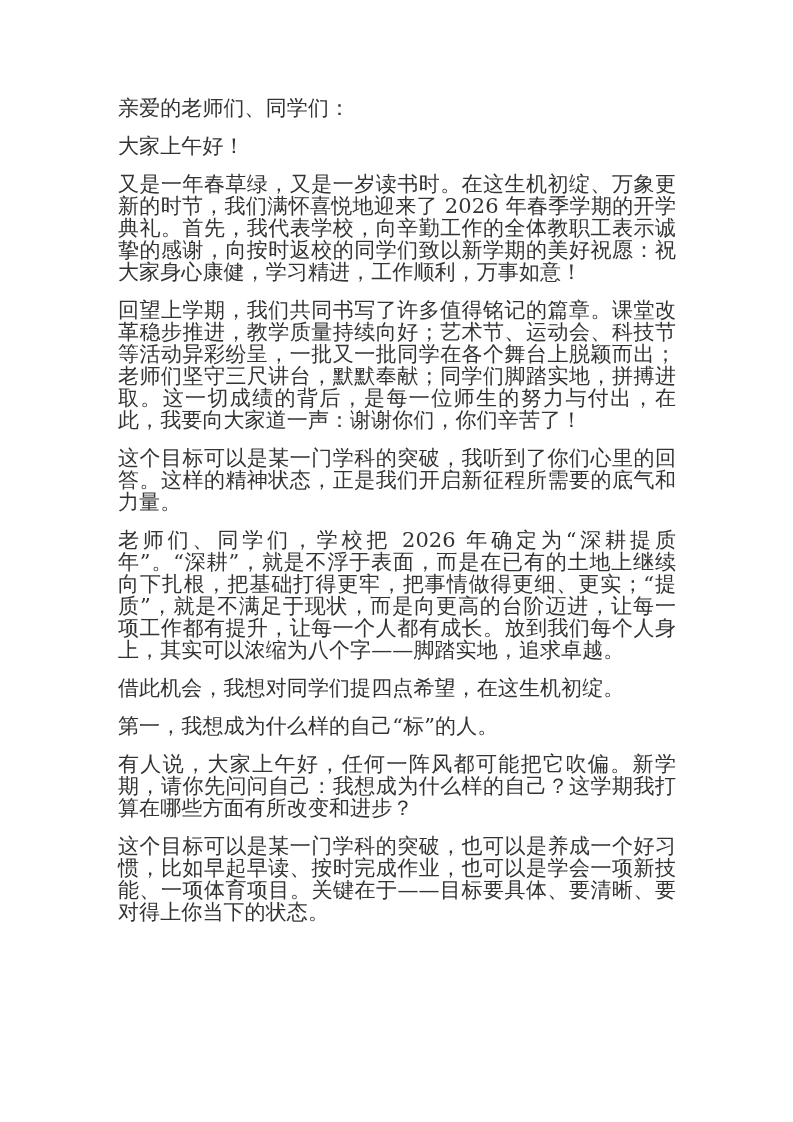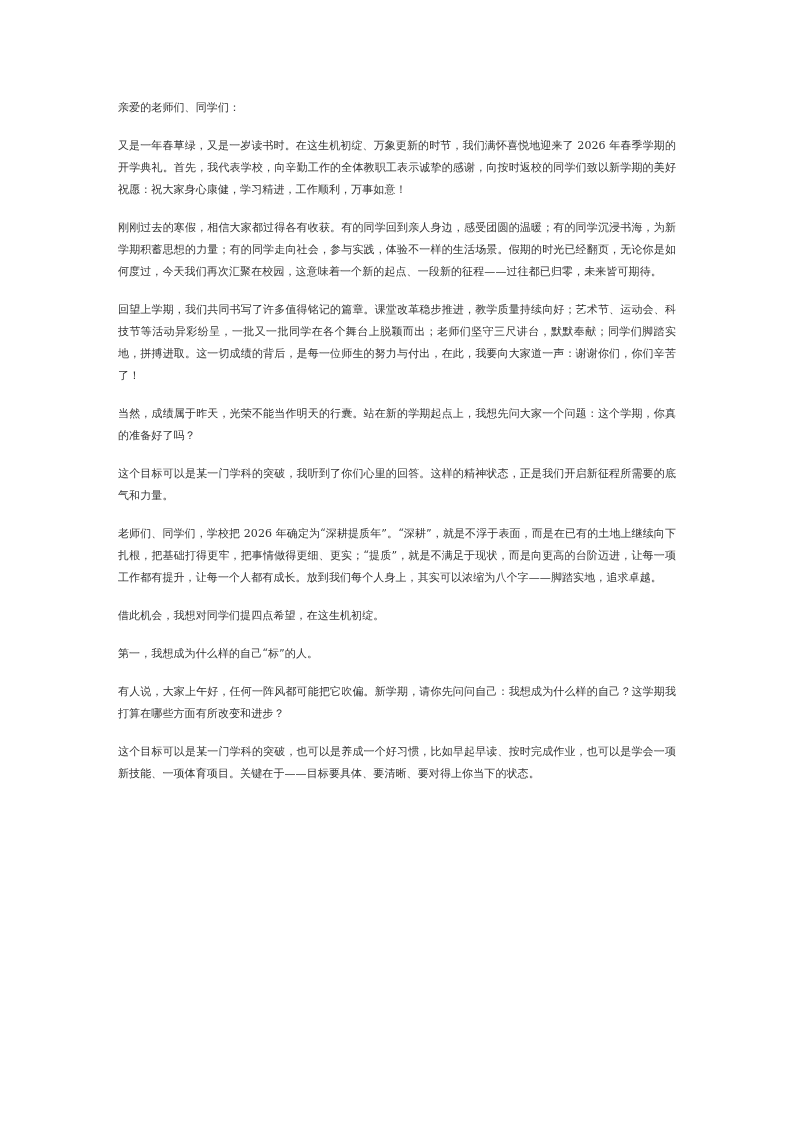--- a/index.html
+++ b/index.html
@@ -22,49 +22,48 @@
     box-sizing: border-box;
   }
   .doc-body {
     position: absolute;
     left: 118px;
     top: 97px;
     width: 558px;
   }
   .para {
     margin: 0 0 16px 0;
-    font-size: 11px;
+    font-size: 21px;
     line-height: 22px;
     color: #333333;
     text-align: justify;
     text-justify: inter-ideograph;
     word-break: break-all;
     letter-spacing: 0.1px;
     font-weight: 400;
   }
   .para:last-child {
     margin-bottom: 8px;
   }
 </style>
 </head>
 <body>
 
 <div class="page">
   <div class="doc-body">
 
     <p class="para">亲爱的老师们、同学们：</p>
 
+    <p class="para">大家上午好！</p>
 
     <p class="para">又是一年春草绿，又是一岁读书时。在这生机初绽、万象更新的时节，我们满怀喜悦地迎来了 2026 年春季学期的开学典礼。首先，我代表学校，向辛勤工作的全体教职工表示诚挚的感谢，向按时返校的同学们致以新学期的美好祝愿：祝大家身心康健，学习精进，工作顺利，万事如意！</p>
 
-    <p class="para">刚刚过去的寒假，相信大家都过得各有收获。有的同学回到亲人身边，感受团圆的温暖；有的同学沉浸书海，为新学期积蓄思想的力量；有的同学走向社会，参与实践，体验不一样的生活场景。假期的时光已经翻页，无论你是如何度过，今天我们再次汇聚在校园，这意味着一个新的起点、一段新的征程——过往都已归零，未来皆可期待。</p>
 
     <p class="para">回望上学期，我们共同书写了许多值得铭记的篇章。课堂改革稳步推进，教学质量持续向好；艺术节、运动会、科技节等活动异彩纷呈，一批又一批同学在各个舞台上脱颖而出；老师们坚守三尺讲台，默默奉献；同学们脚踏实地，拼搏进取。这一切成绩的背后，是每一位师生的努力与付出，在此，我要向大家道一声：谢谢你们，你们辛苦了！</p>
 
-    <p class="para">当然，成绩属于昨天，光荣不能当作明天的行囊。站在新的学期起点上，我想先问大家一个问题：这个学期，你真的准备好了吗？</p>
 
     <p class="para">这个目标可以是某一门学科的突破，我听到了你们心里的回答。这样的精神状态，正是我们开启新征程所需要的底气和力量。</p>
 
     <p class="para">老师们、同学们，学校把 2026 年确定为“深耕提质年”。“深耕”，就是不浮于表面，而是在已有的土地上继续向下扎根，把基础打得更牢，把事情做得更细、更实；“提质”，就是不满足于现状，而是向更高的台阶迈进，让每一项工作都有提升，让每一个人都有成长。放到我们每个人身上，其实可以浓缩为八个字——脚踏实地，追求卓越。</p>
 
     <p class="para">借此机会，我想对同学们提四点希望，在这生机初绽。</p>
 
     <p class="para">第一，我想成为什么样的自己“标”的人。</p>
 
     <p class="para">有人说，大家上午好，任何一阵风都可能把它吹偏。新学期，请你先问问自己：我想成为什么样的自己？这学期我打算在哪些方面有所改变和进步？</p>

